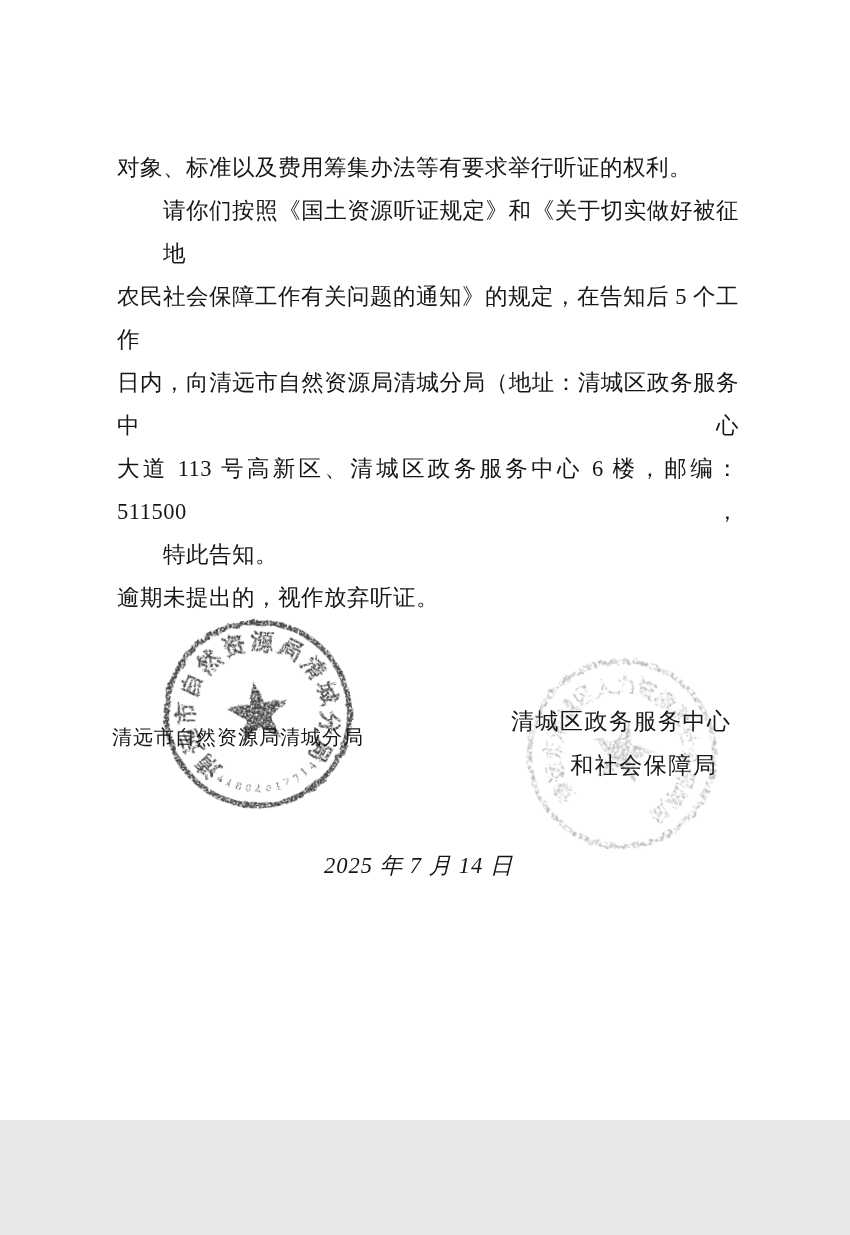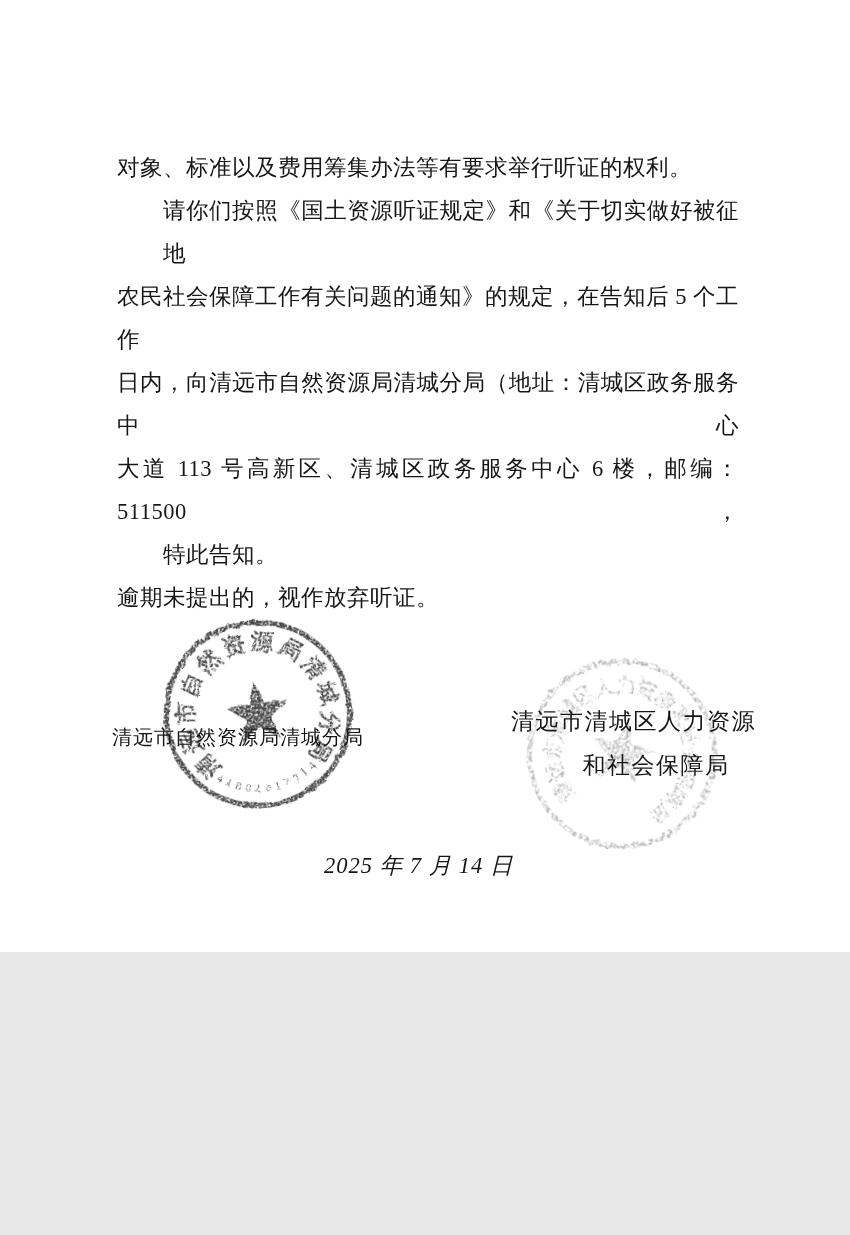--- a/index.html
+++ b/index.html
@@ -1,18 +1,18 @@
 <!DOCTYPE html>
 <html><head>
 <meta charset="utf-8">
 <style>
   html,body{margin:0;padding:0;background:#e8e8e8;}
   .page{
     position:relative;
-    width:850px;height:952px;
+    width:850px;height:1120px;
     background:#ffffff;
     overflow:hidden;
     font-family:"Liberation Serif","DejaVu Serif",serif;
     color:#161616;
   }
   
   .body-text{
     position:absolute;left:117px;top:146px;width:622px;
   }
   .line{
@@ -158,19 +158,19 @@
             <text x="100" y="40" transform="rotate(117 100 100)" text-anchor="middle" font-size="19" font-weight="bold" fill="#4a4a4a">障</text>
             <text x="100" y="40" transform="rotate(135 100 100)" text-anchor="middle" font-size="19" font-weight="bold" fill="#4a4a4a">局</text>
           </g>
       </g>
     </svg>
   </div>
 
   <div class="sig-left">清远市自然资源局清城分局</div>
 
   <div class="sig-right">
-    <div class="row1">清远市清城区人力资源</div>
+    <div class="row1">清城区政务服务中心</div>
     <div class="row2">和社会保障局</div>
   </div>
 
   <div class="date-line">2025 年 7 月 14 日</div>
 
 </div>
 
 </body></html>

